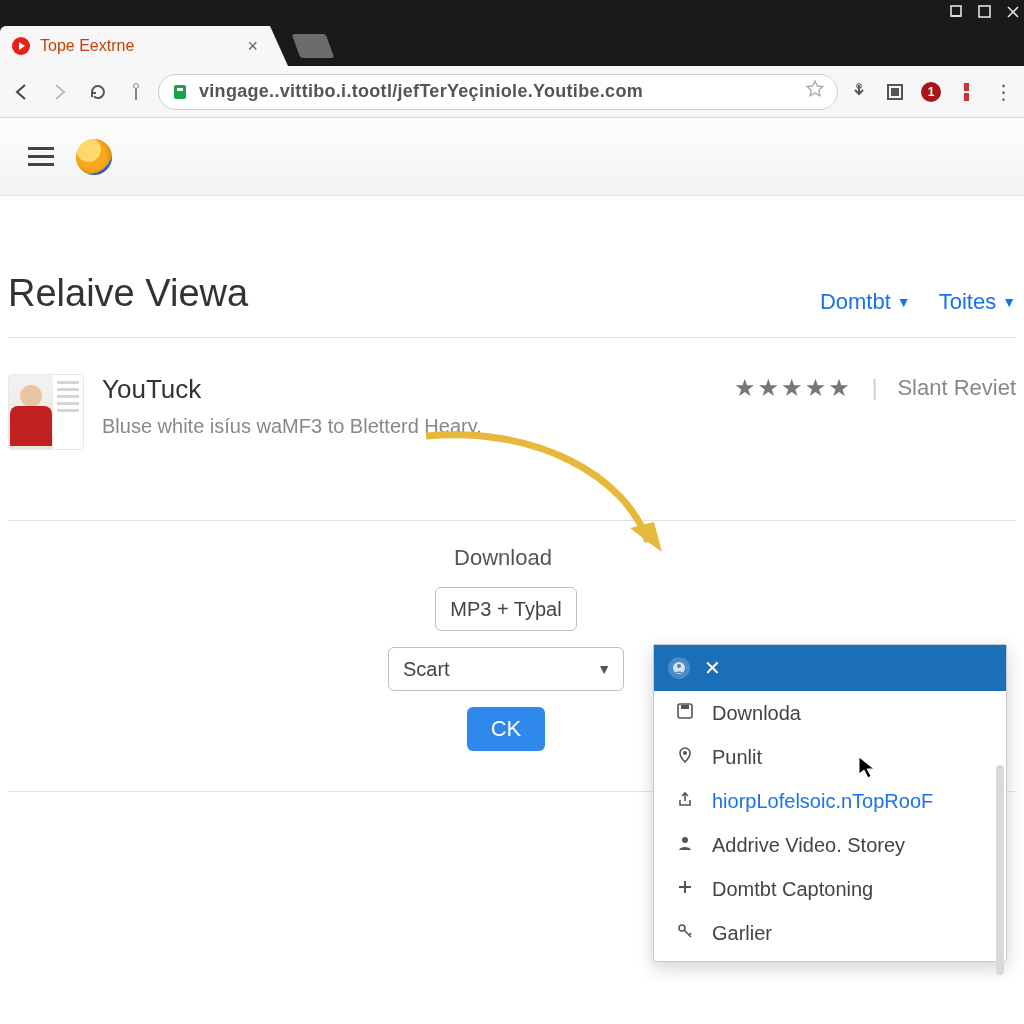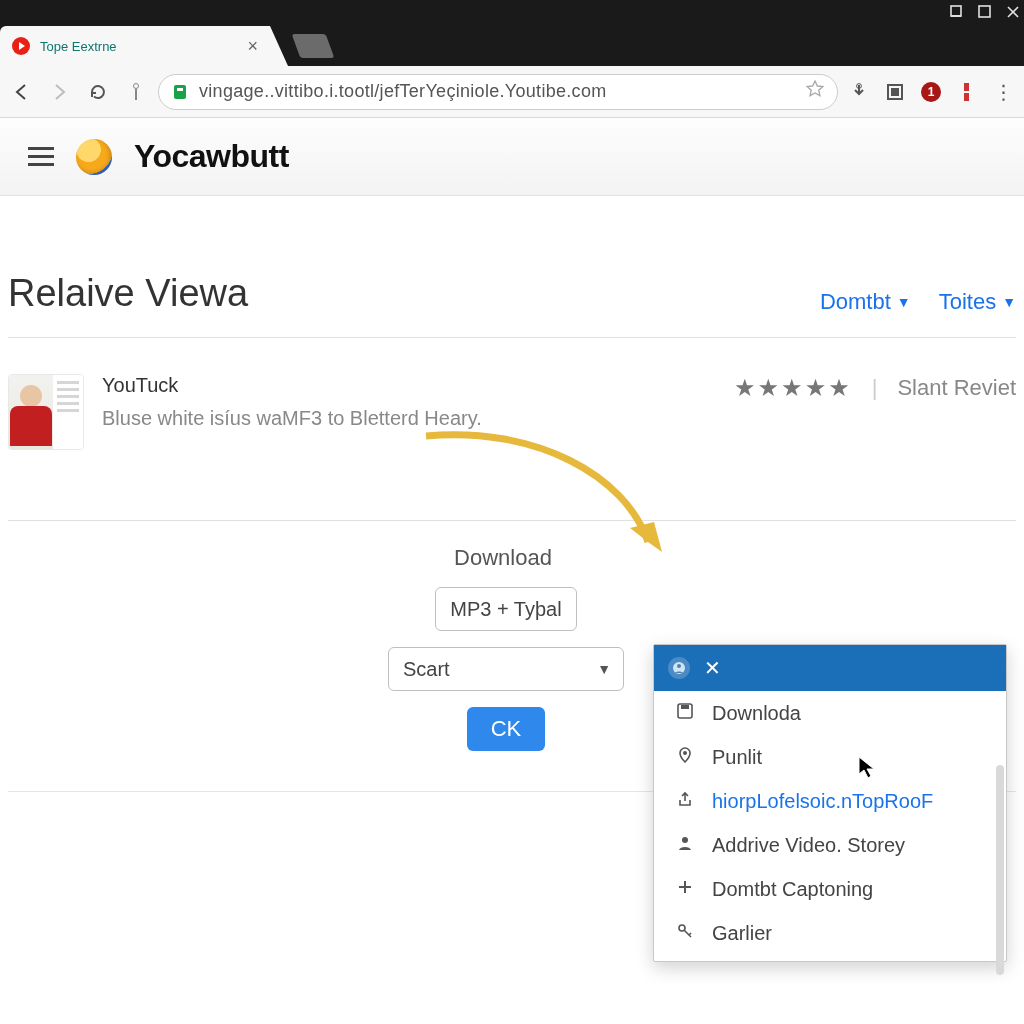--- a/index.html
+++ b/index.html
@@ -65,21 +65,21 @@
   .tab .favicon.outer {
     background: #e62117;
   }
   .tab .favicon.outer .inner {
     width: 0; height: 0;
     border-left: 6px solid #fff;
     border-top: 4px solid transparent;
     border-bottom: 4px solid transparent;
     margin-left: 2px;
   }
-  .tab-title { font-size: 13px; color: #0f766e; flex: 1; white-space: nowrap; overflow: hidden; text-overflow: ellipsis; }
+  .tab-title { font-size: 16px; color: #c2410c; flex: 1; white-space: nowrap; overflow: hidden; text-overflow: ellipsis; }
   .tab-close { color: #666; font-size: 18px; cursor: pointer; margin-left: 10px;}
   .newtab {
     width: 34px; height: 24px;
     background: #6b6b6b;
     margin-left: 26px;
     margin-bottom: 8px;
     transform: skewX(20deg);
     border-radius: 3px;
   }
 
@@ -111,21 +111,21 @@
     padding: 0 12px;
     gap: 10px;
     font-size: 18px;
     color: #555;
   }
   .omnibox .secure {
     width: 18px; height: 18px;
     display:flex; align-items:center; justify-content:center;
   }
   .omnibox .secure svg { fill: #0a8f3c; }
-  .omnibox .url { flex: 1; white-space: nowrap; letter-spacing: 0.3px; }
+  .omnibox .url { flex: 1; white-space: nowrap; letter-spacing: 0.3px; font-weight: bold; }
   .omnibox .star { color: #aaa; }
   .tool-icon {
     width: 30px; height: 30px;
     display:flex; align-items:center; justify-content:center;
     color: #555;
   }
   .ext-badge {
     width: 20px; height: 20px; border-radius: 50%;
     background: #a81616; color: #fff;
     display:flex;align-items:center;justify-content:center;
@@ -189,21 +189,21 @@
     position:absolute; left:50%; top:42%; transform:translateX(-50%);
     width:42px; height:40px;
     background:#c22020; border-radius:8px 8px 0 0;
   }
   .thumb .side {
     width:40%; height:100%; background:#fff;
     display:flex; flex-direction:column; gap:4px; padding:6px 4px;
   }
   .thumb .side div { height:3px; background:#d6d6d6;}
   .item-info { flex:1; }
-  .item-title { font-size: 20px; color:#333; margin-bottom: 10px;}
+  .item-title { font-size: 26px; color:#333; margin-bottom: 10px;}
   .item-sub { font-size: 20px; color:#888;}
   .item-meta { display:flex; align-items:center; gap:20px; color:#888; font-size:22px;}
   .stars { color:#777; letter-spacing: 2px; font-size: 24px;}
   .divider { color:#ccc; }
 
   .action-row {
     display:flex; justify-content:flex-end; align-items:center;
     padding: 24px 12px 40px 0;
     gap: 16px;
     border-bottom: 1px solid #e5e5e5;
@@ -374,21 +374,20 @@
   </div>
 </div>
 
 <div class="site-header">
   <div class="hamburger">
     <div></div>
       <div></div>
       <div></div>
   </div>
   <div class="brand-logo"></div>
-  <div class="brand-name">Yocawbutt</div>
 </div>
 
 <div class="content">
 
   <div class="page-row">
     <div class="page-title">Relaive Viewa</div>
     <div class="top-actions">
       <div class="drop-link">
         <span>Domtbt</span>
         <span class="caret">▼</span>

